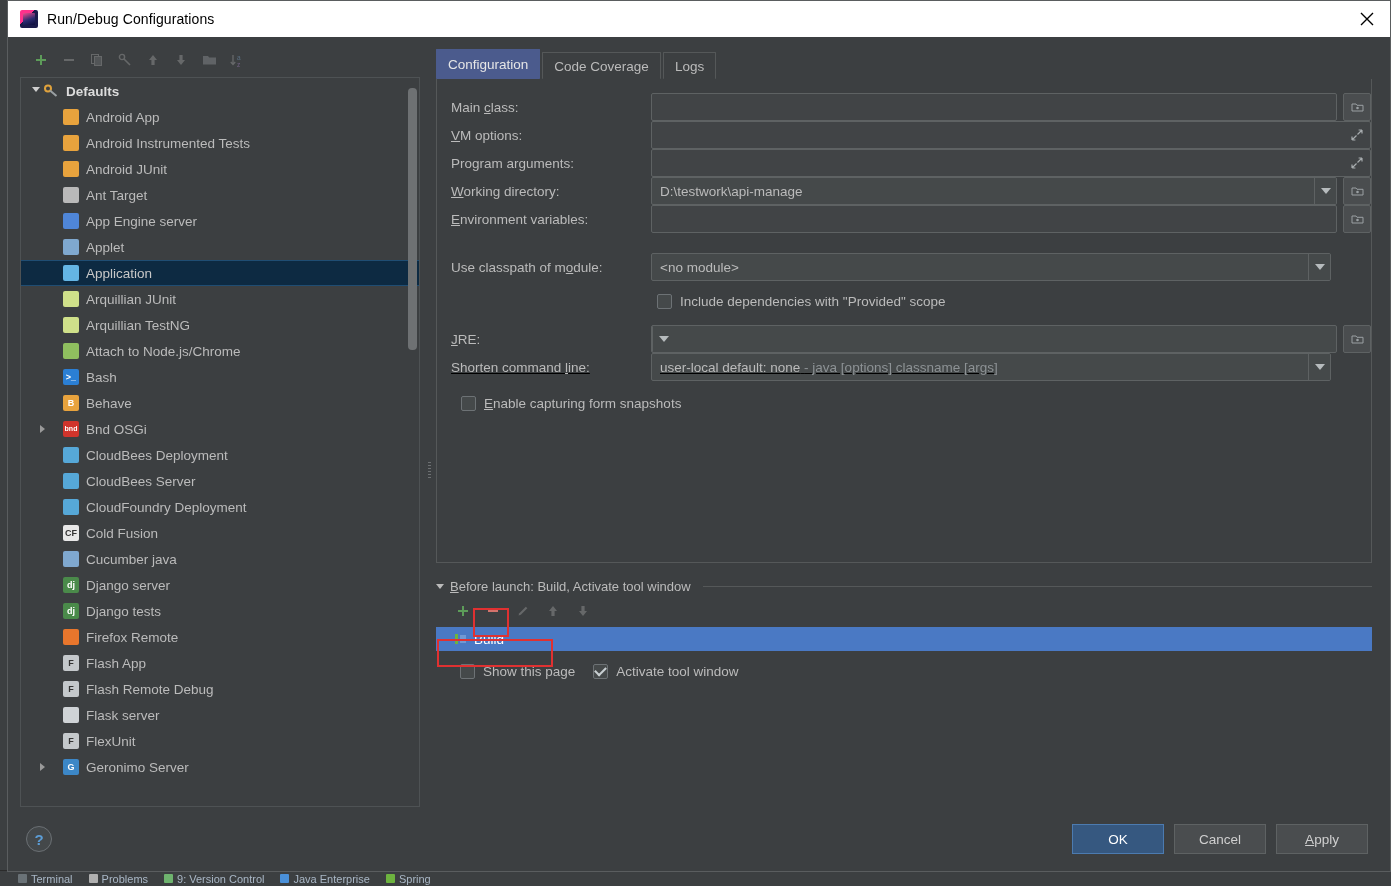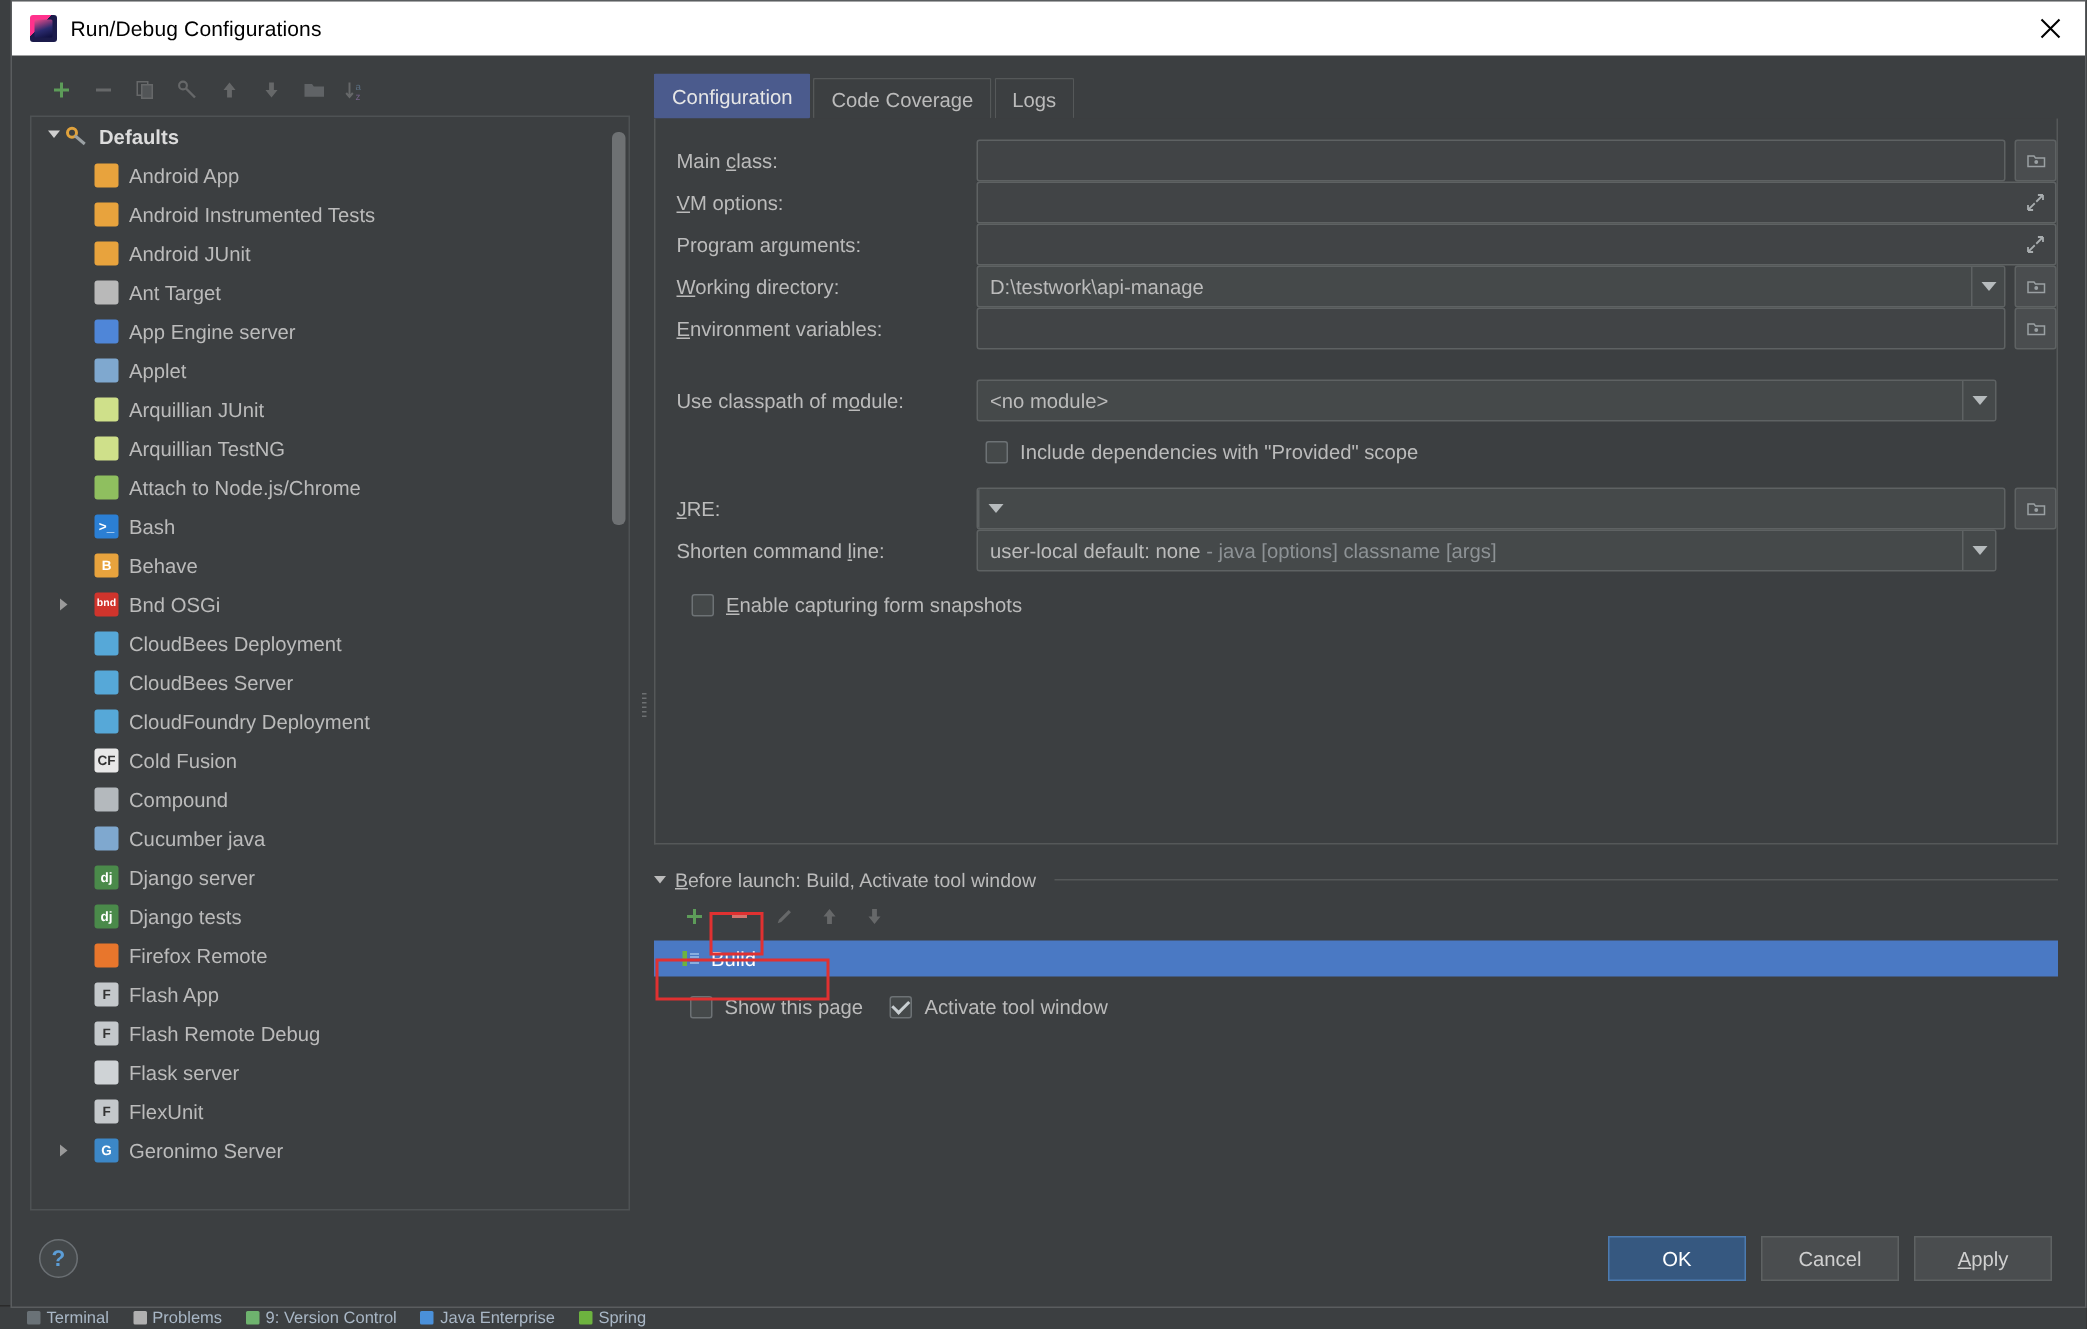--- a/index.html
+++ b/index.html
@@ -339,20 +339,26 @@
               <span style="width: 14px; flex: 0 0 14px;"></span>
               <span class="ti" style="background: rgb(79, 134, 216); color: rgb(255, 255, 255);"></span>
               <span>App Engine server</span>
             </div>
             <div class="tree-row" style="padding-left: 14px;">
               <span class="tw"></span>
               <span style="width: 14px; flex: 0 0 14px;"></span>
               <span class="ti" style="background: rgb(127, 168, 207); color: rgb(255, 255, 255);"></span>
               <span>Applet</span>
             </div>
+            <div class="tree-row selected" style="padding-left: 14px;">
+              <span class="tw"></span>
+              <span style="width: 14px; flex: 0 0 14px;"></span>
+              <span class="ti" style="background: rgb(100, 181, 228); color: rgb(255, 255, 255);"></span>
+              <span>Application</span>
+            </div>
             <div class="tree-row" style="padding-left: 14px;">
               <span class="tw"></span>
               <span style="width: 14px; flex: 0 0 14px;"></span>
               <span class="ti" style="background: rgb(207, 224, 138); color: rgb(51, 51, 51);"></span>
               <span>Arquillian JUnit</span>
             </div>
             <div class="tree-row" style="padding-left: 14px;">
               <span class="tw"></span>
               <span style="width: 14px; flex: 0 0 14px;"></span>
               <span class="ti" style="background: rgb(207, 224, 138); color: rgb(51, 51, 51);"></span>
@@ -400,26 +406,20 @@
               <span class="tw"></span>
               <span style="width: 14px; flex: 0 0 14px;"></span>
               <span class="ti" style="background: rgb(86, 168, 216); color: rgb(255, 255, 255);"></span>
               <span>CloudFoundry Deployment</span>
             </div>
             <div class="tree-row" style="padding-left: 14px;">
               <span class="tw"></span>
               <span style="width: 14px; flex: 0 0 14px;"></span>
               <span class="ti" style="background: rgb(232, 232, 232); color: rgb(51, 51, 51); font-size: 9px;">CF</span>
               <span>Cold Fusion</span>
-            </div>
-            <div class="tree-row" style="padding-left: 14px;">
-              <span class="tw"></span>
-              <span style="width: 14px; flex: 0 0 14px;"></span>
-              <span class="ti" style="background: rgb(180, 185, 189); color: rgb(51, 51, 51);"></span>
-              <span>Compound</span>
             </div>
             <div class="tree-row" style="padding-left: 14px;">
               <span class="tw"></span>
               <span style="width: 14px; flex: 0 0 14px;"></span>
               <span class="ti" style="background: rgb(127, 168, 207); color: rgb(255, 255, 255);"></span>
               <span>Cucumber java</span>
             </div>
             <div class="tree-row" style="padding-left: 14px;">
               <span class="tw"></span>
               <span style="width: 14px; flex: 0 0 14px;"></span>
@@ -595,21 +595,21 @@
               </div>
           </div>
           <div class="ellipsis-btn">
             <svg width="13" height="12" viewBox="0 0 13 12">
                 <path d="M1 3 H5 L6 4.3 H12 V10 H1 Z" fill="none" stroke="#9aa0a3" stroke-width="1"></path>
                 <circle cx="6.5" cy="7" r="1.3" fill="#9aa0a3"></circle>
               </svg>
           </div>
         </div>
 
-        <div class="frm-row" style="margin-bottom:12px;">
+        <div class="frm-row" style="margin-bottom:12px;text-decoration:underline;">
           <div class="frm-label">Shorten command <u>l</u>ine:</div>
           <div class="combo-wrap" style="margin-right:40px;">
             <div class="combo-text">
               <span>user-local default: none</span>
               <span class="dim"> - java [options] classname [args]</span>
             </div>
             <div class="combo-arrow">
                 <i></i>
               </div>
           </div>

